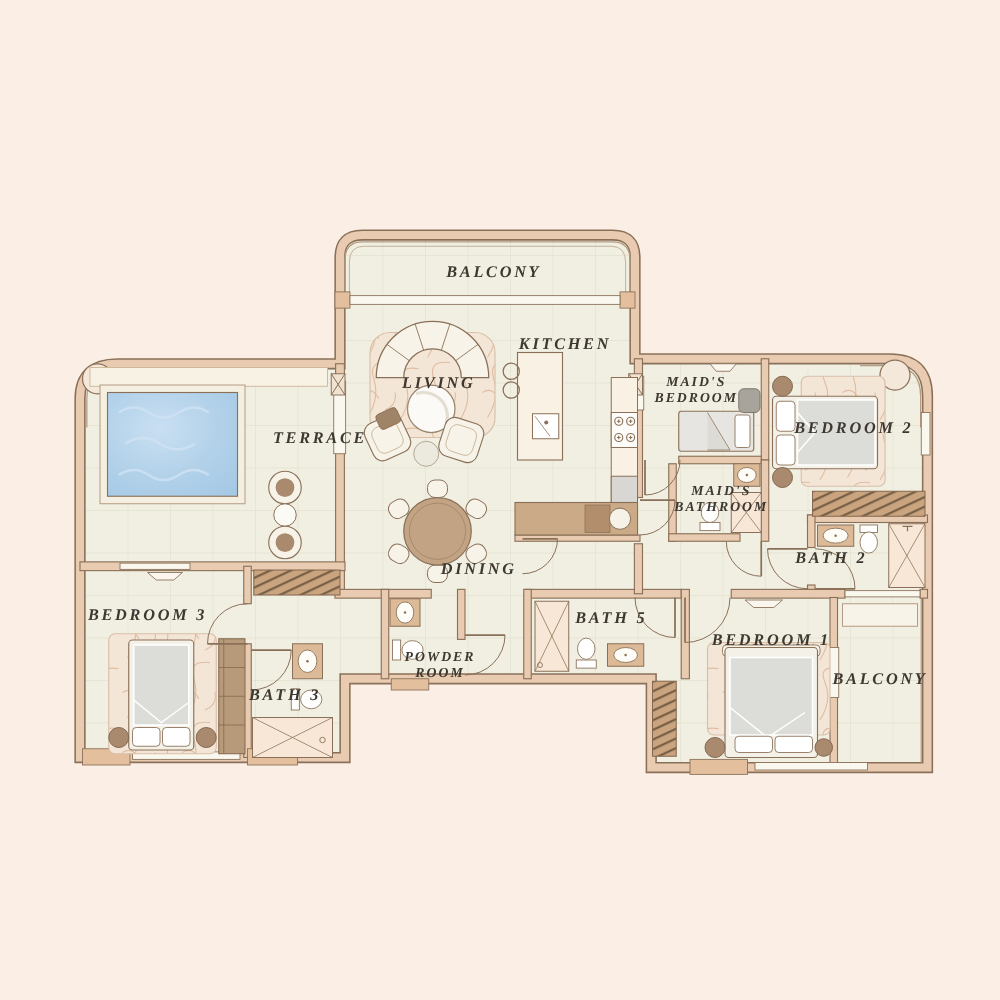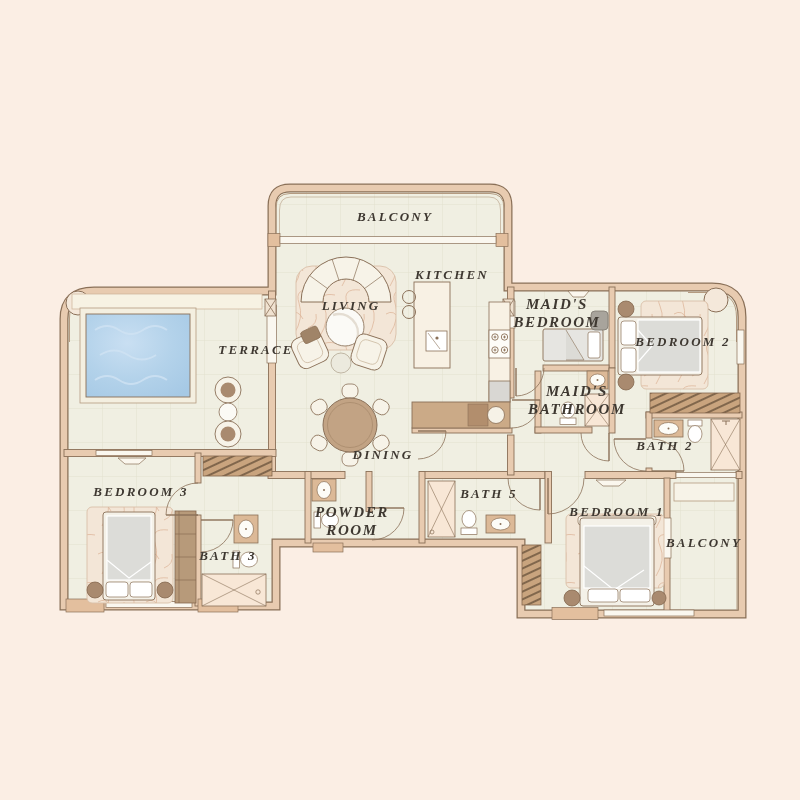--- a/index.html
+++ b/index.html
@@ -7,21 +7,21 @@
     position:relative;width:800px;height:800px;overflow:hidden;
     background:#fbeee4;
     font-family:"Liberation Serif", serif;
   }
   .labels{position:absolute;left:0;top:0;width:800px;height:800px;pointer-events:none;}
   .room-label{
     position:absolute;transform:translate(-50%,-50%);
     font-style:italic;font-weight:600;font-size:13px;letter-spacing:2.2px;
     color:#3e3831;white-space:nowrap;text-align:center;line-height:1.2;
   }
-  .room-label.sm{font-size:15px;letter-spacing:1.6px;}
+  .room-label.sm{font-size:11px;letter-spacing:1.6px;}
 </style>
 </head>
 <body>
 
 <div class="stage">
 
 <svg width="800" height="800" viewBox="0 0 800 800">
   <defs>
     <pattern id="tile" width="34" height="34" patternUnits="userSpaceOnUse">
       <rect width="34" height="34" fill="#f0efe2"></rect>
@@ -400,22 +400,22 @@
     <span>MAID'S</span><br>
     <span>BEDROOM</span>
   </div>
   <div class="room-label" style="left:683px;top:342px;">BEDROOM 2</div>
   <div class="room-label sm" style="left:577px;top:400px;">
     <span>MAID'S</span><br>
     <span>BATHROOM</span>
   </div>
   <div class="room-label" style="left:665px;top:446px;">BATH 2</div>
   <div class="room-label" style="left:383px;top:455px;">DINING</div>
-  <div class="room-label" style="left:141px;top:492px;">BEDROOM 3</div>
-  <div class="room-label sm" style="left:352px;top:521px;">
+  <div class="room-label" style="left:118px;top:492px;">BEDROOM 3</div>
+  <div class="room-label sm" style="left:352px;top:533px;">
     <span>POWDER</span><br>
     <span>ROOM</span>
   </div>
   <div class="room-label" style="left:489px;top:494px;">BATH 5</div>
   <div class="room-label" style="left:228px;top:556px;font-style:italic;">BATH 3</div>
   <div class="room-label" style="left:617px;top:512px;">BEDROOM 1</div>
   <div class="room-label" style="left:704px;top:543px;">BALCONY</div>
 </div>
 
 </div>

